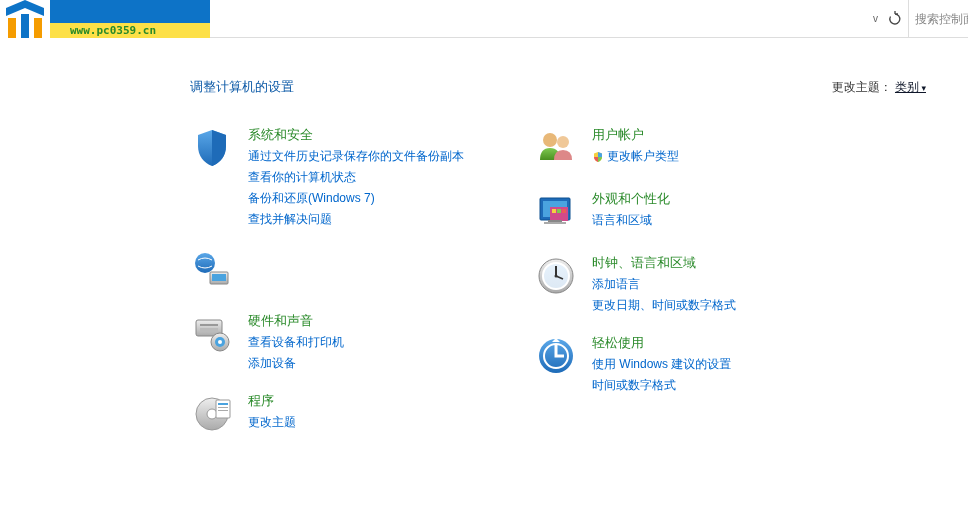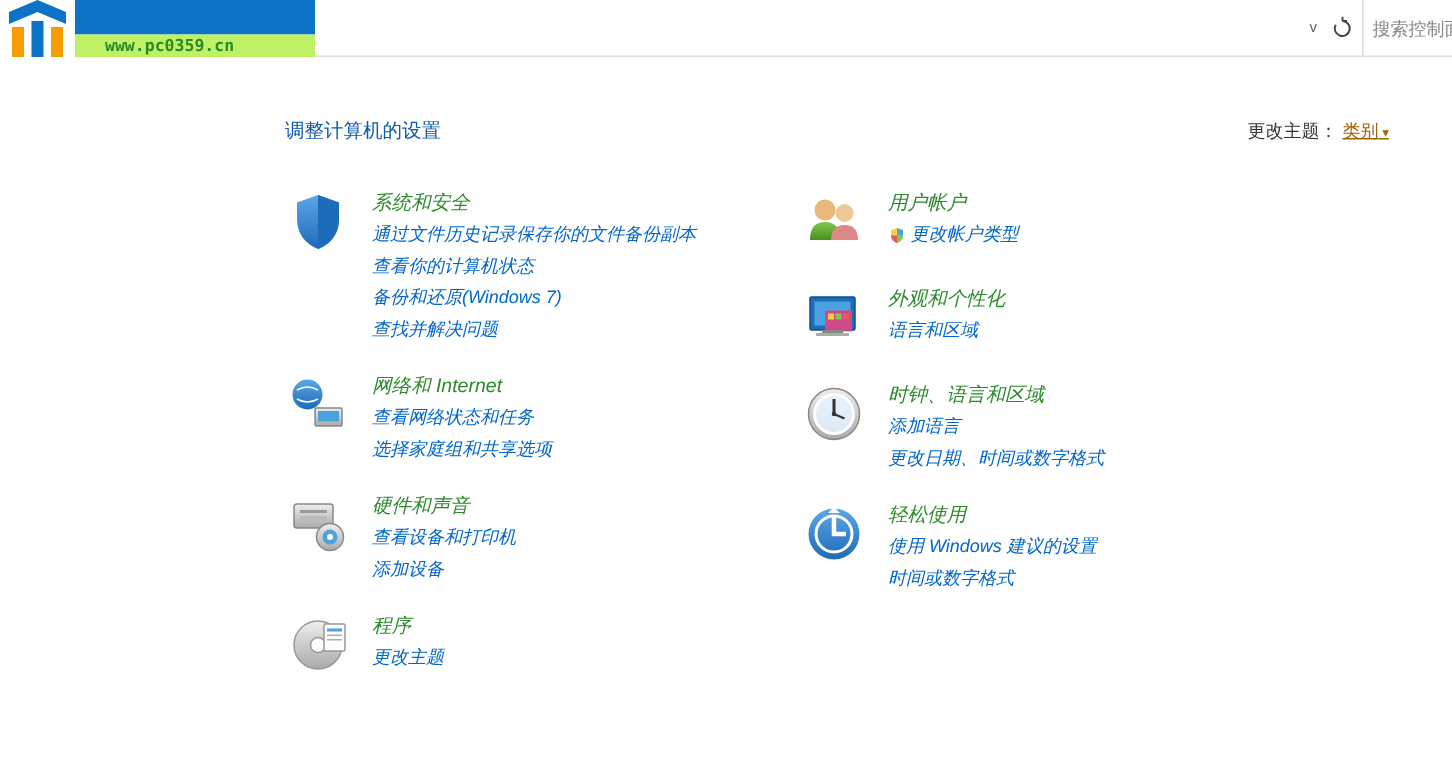--- a/index.html
+++ b/index.html
@@ -2,36 +2,36 @@
 <html><head>
 <meta charset="utf-8">
 <style>
 * { margin: 0; padding: 0; box-sizing: border-box; font-family: "Microsoft YaHei", "Segoe UI", sans-serif; }
 body { background: #fff; width: 968px; height: 519px; overflow: hidden; font-size: 12px; }
 
 .header-bar { height: 38px; display: flex; align-items: center; border-bottom: 1px solid #ddd; }
 .logo-area { width: 210px; height: 38px; position: relative; }
 .logo-top { height: 23px; background: #0d73c7; display: flex; }
 .logo-icon { width: 50px; height: 45px; position: absolute; top: -2px; left: 0; z-index: 2; }
-.logo-bottom { height: 15px; background: #bef264; padding-left: 70px; color: #2a8a2a; font-size: 11px; font-family: monospace; font-weight: bold; line-height: 15px; }
+.logo-bottom { height: 15px; background: #fde047; padding-left: 70px; color: #2a8a2a; font-size: 11px; font-family: monospace; font-weight: bold; line-height: 15px; }
 .address-area { flex: 1; }
 .nav-controls { display: flex; align-items: center; gap: 4px; padding-right: 4px; }
 .dropdown-caret { color: #666; font-size: 10px; padding: 4px; cursor: pointer; }
 .refresh-btn { width: 18px; height: 18px; display: flex; align-items: center; justify-content: center; cursor: pointer; color: #444; }
 .search-box { width: 60px; border-left: 1px solid #ddd; padding: 0 6px; color: #888; font-size: 12px; line-height: 38px; overflow: hidden; white-space: nowrap; }
 
 .content { padding: 40px 0 0 190px; }
 .page-header { display: flex; justify-content: space-between; align-items: center; margin-bottom: 30px; padding-right: 42px; }
 .page-title { color: #0d5aa7; font-size: 13px; font-weight: normal; }
 .view-control { font-size: 12px; color: #333; }
-.view-value { color: #a16207; cursor: pointer; text-decoration: underline; }
+.view-value { color: #0f172a; cursor: pointer; text-decoration: underline; }
 .view-value::after { content: " ▾"; font-size: 9px; }
 
 .categories { display: flex; gap: 70px; }
-.col { display: flex; flex-direction: column; gap: 20px; font-style: italic; }
+.col { display: flex; flex-direction: column; gap: 20px; }
 
 .category { display: flex; gap: 14px; }
 .cat-icon { width: 44px; height: 44px; flex-shrink: 0; display: flex; align-items: center; justify-content: center; }
 .cat-body { display: flex; flex-direction: column; gap: 3px; }
 .cat-title { color: #2a8a2a; font-size: 13px; cursor: pointer; }
 .cat-link { color: #0066cc; font-size: 12px; cursor: pointer; line-height: 1.5; }
 .shield-badge { display: inline-block; width: 12px; height: 12px; vertical-align: middle; margin-right: 3px; }
 
 svg { display: block; }
 </style>
@@ -91,25 +91,20 @@
           </div>
         </div>
         <div class="category">
           <div class="cat-icon">
             <svg width="44" height="44" viewBox="0 0 44 44">
               <circle cx="15" cy="15" r="10" fill="url(#gBlue)"></circle>
               <path d="M8 12 Q15 8 22 12 M8 18 Q15 22 22 18" stroke="#fff" stroke-width="1" fill="none"></path>
               <rect x="20" y="24" width="18" height="12" rx="1" fill="url(#gGray)" stroke="#888"></rect>
               <rect x="22" y="26" width="14" height="7" fill="#4aa3df"></rect>
             </svg>
-          </div>
-          <div class="cat-body">
-            <a class="cat-title">网络和 Internet</a>
-            <a class="cat-link">查看网络状态和任务</a>
-            <a class="cat-link">选择家庭组和共享选项</a>
           </div>
         </div>
         <div class="category">
           <div class="cat-icon">
             <svg width="44" height="44" viewBox="0 0 44 44">
               <rect x="6" y="8" width="26" height="16" rx="2" fill="url(#gGray)" stroke="#888"></rect>
               <rect x="10" y="12" width="18" height="2" fill="#999"></rect>
               <rect x="10" y="16" width="18" height="4" fill="#bbb"></rect>
               <circle cx="30" cy="30" r="9" fill="url(#gGray)" stroke="#888"></circle>
               <circle cx="30" cy="30" r="5" fill="#4aa3df"></circle>

